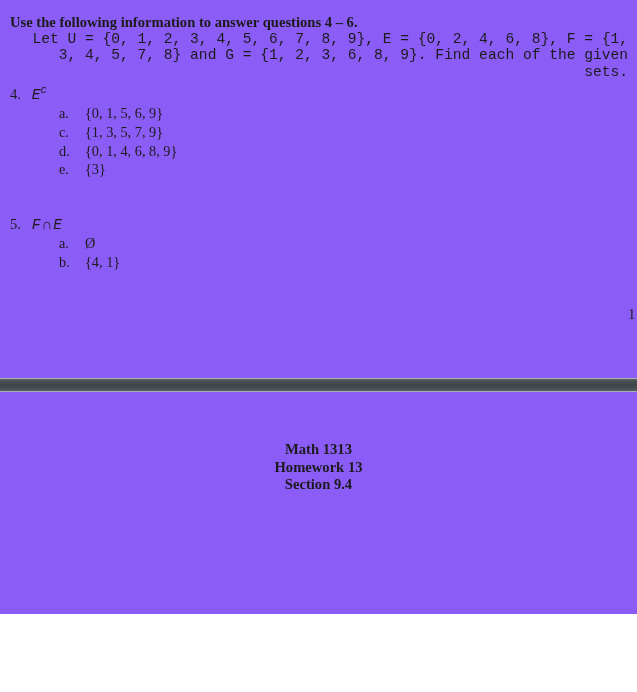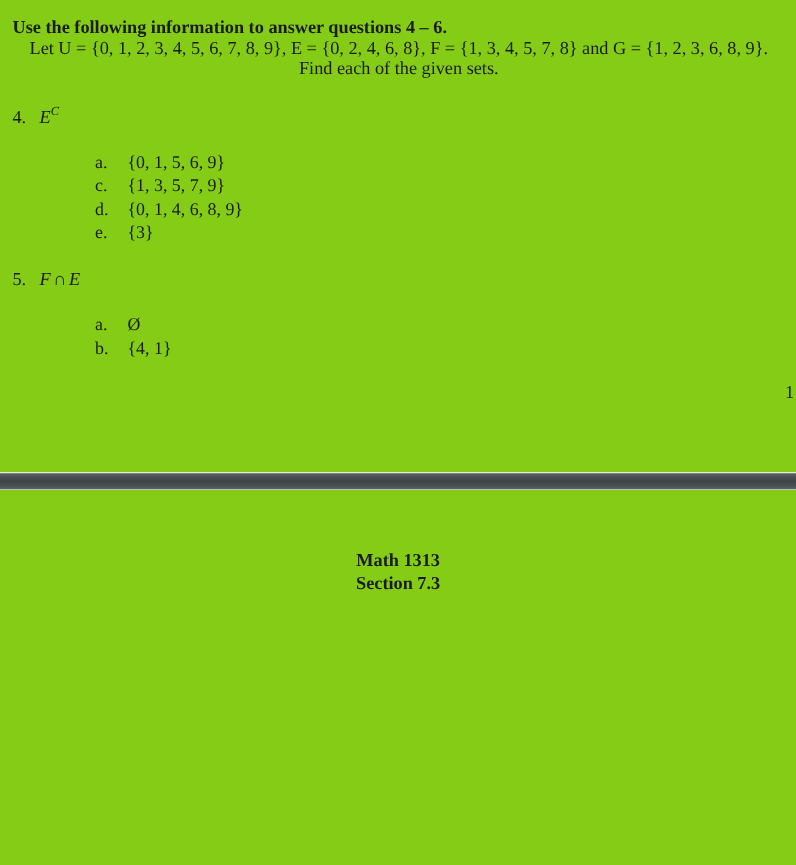--- a/index.html
+++ b/index.html
@@ -15,26 +15,26 @@
     overflow: hidden;
     font-family: "Liberation Serif", "DejaVu Serif", serif;
     color: #1b1b1b;
     -webkit-font-smoothing: antialiased;
   }
 
   .page {
     position: absolute;
     left: 0;
     width: 637px;
-    background: #84cc16;
+    background: #8b5cf6;
     box-sizing: border-box;
   }
 
   #page-one { top: 0; height: 378px; }
-  #page-two { top: 392px; height: 300px; }
+  #page-two { top: 392px; height: 222px; }
 
   
   .page-gap {
     position: absolute;
     left: 0;
     top: 378px;
     width: 637px;
     height: 14px;
     background: linear-gradient(to bottom,
                 #ffffff 0px,
@@ -54,21 +54,22 @@
     width: 618px;
     font-size: 14.6px;
     line-height: 16.6px;
   }
   .intro .lead {
     font-weight: bold;
     display: block;
   }
   .intro .body-text {
     display: block;
-    text-align: center;
+    text-align: right;
+    font-family: Liberation Mono, monospace;
   }
 
   
   .question {
     position: absolute;
     left: 0;
     width: 637px;
   }
   .q-stem {
     position: absolute;
@@ -77,40 +78,40 @@
     font-size: 14.6px;
     line-height: 16px;
     white-space: nowrap;
   }
   .q-num {
     display: inline-block;
     min-width: 18px;
   }
   .math {
     font-style: italic;
-    font-family: Liberation Serif, serif;
+    font-family: Liberation Mono, monospace;
     margin-top: 14px;
   }
   .math .op {
     font-style: normal;
     padding: 0 2px;
   }
   sup.exp {
     font-size: 0.68em;
     font-style: italic;
     vertical-align: super;
     line-height: 0;
   }
 
   .choices {
     position: absolute;
     left: 59px;
     top: 18px;
     list-style: none;
-    margin: 17px;
+    margin: 0;
     padding: 0;
     font-size: 14.3px;
   }
   .choices li {
     height: 18.8px;
     line-height: 18.8px;
     white-space: nowrap;
   }
   .choice-letter {
     display: inline-block;
@@ -197,21 +198,22 @@
 
   <div class="page-number">1</div>
 </div>
 
 <div class="page-gap"></div>
 
 <div class="page" id="page-two">
 
   <div class="doc-header">
     <div>Math 1313</div>
-    <div>Section 7.3</div>
+    <div>Homework 13</div>
+    <div>Section 9.4</div>
   </div>
 
   <div class="question" id="question-6-continued">
     
   </div>
 
   <div class="question" id="question-6">
     
     
   </div>

